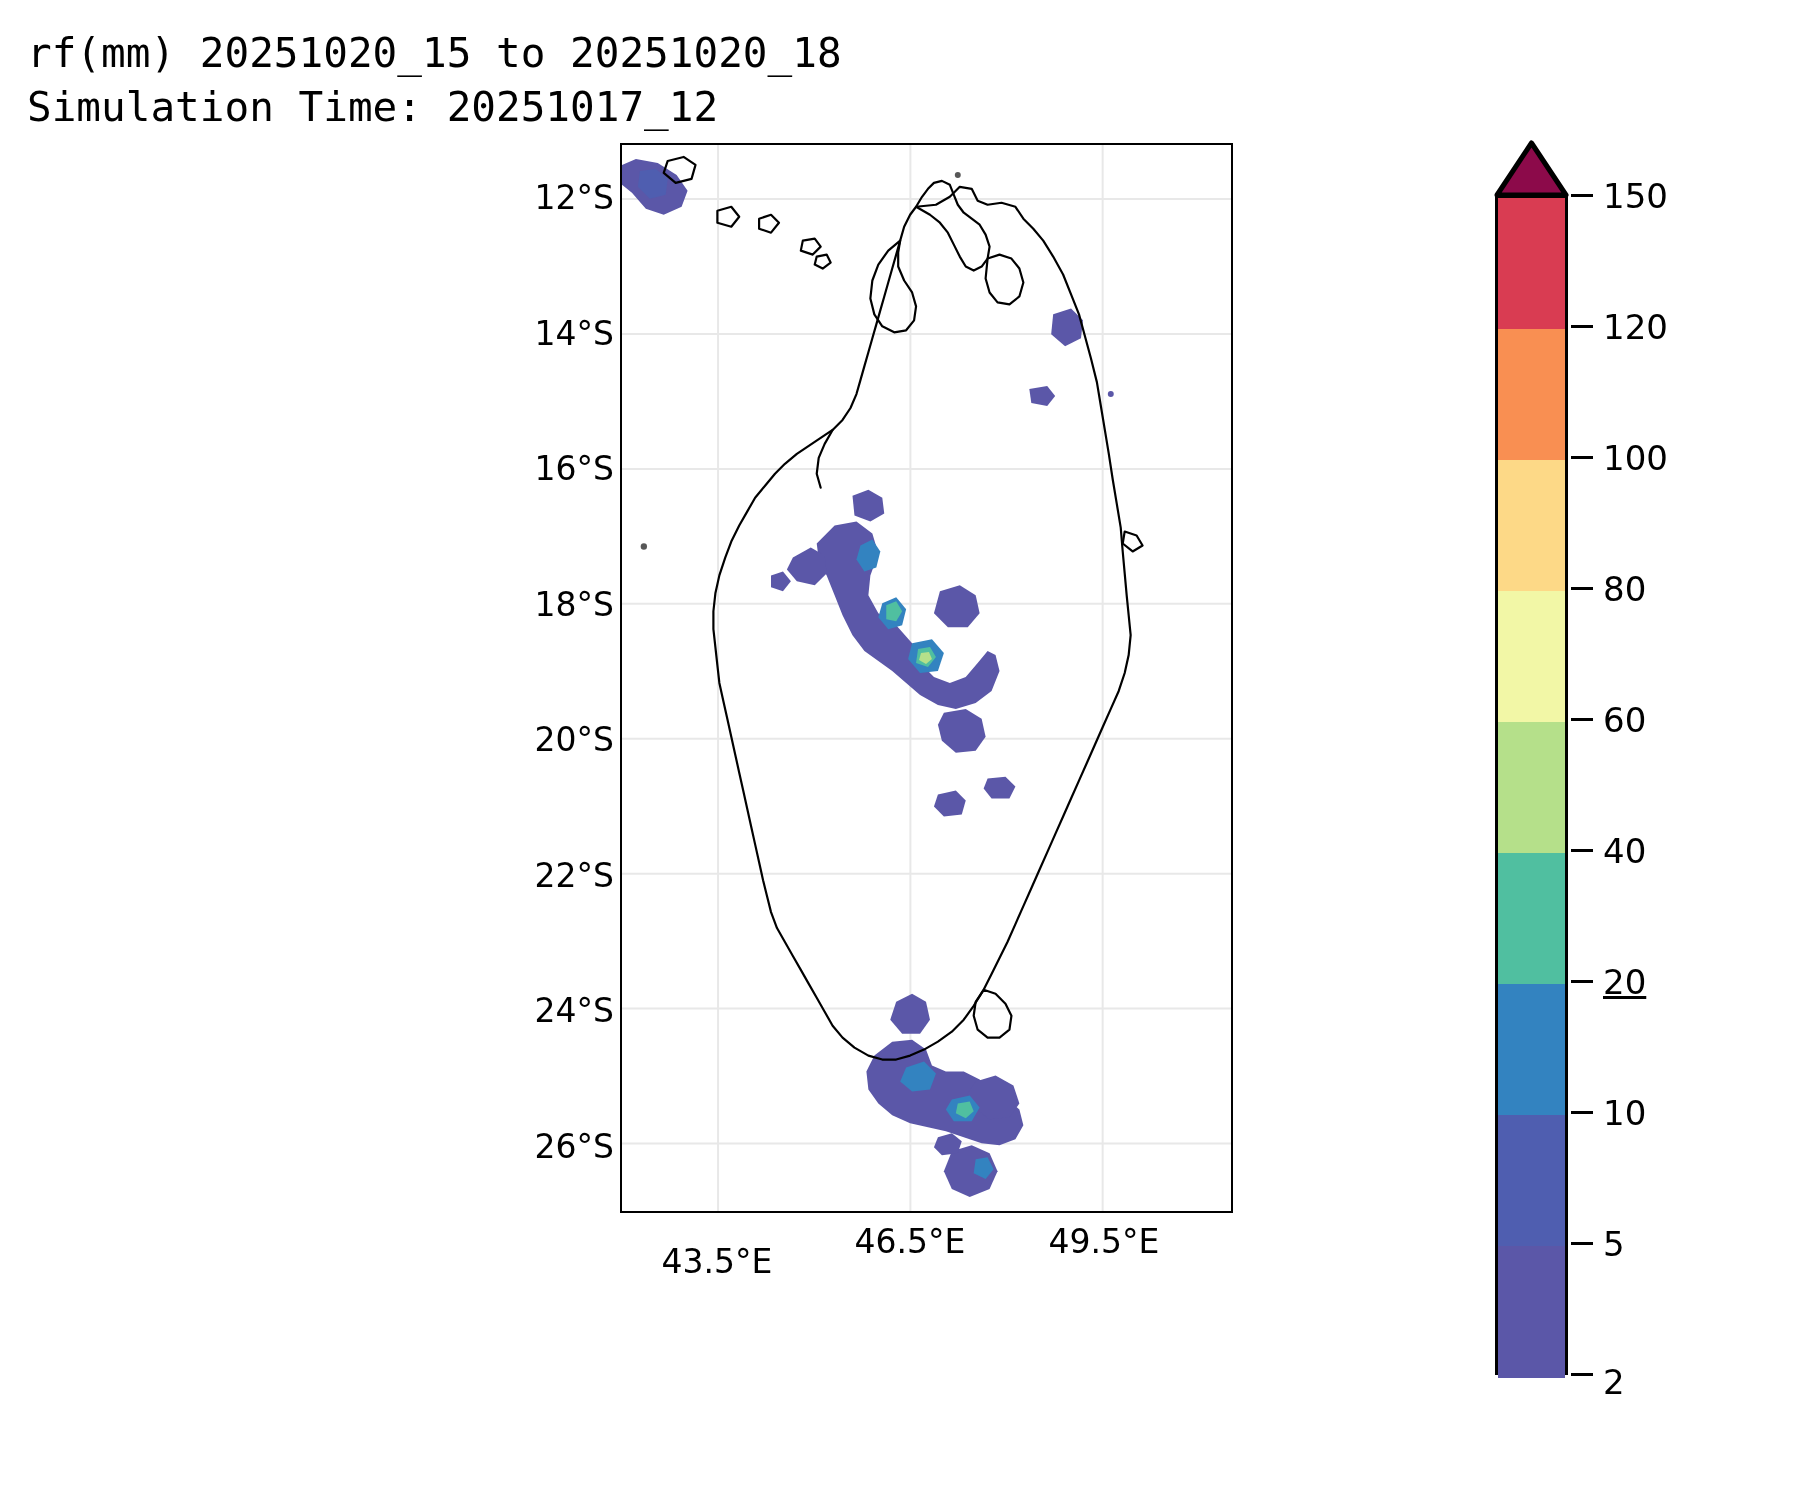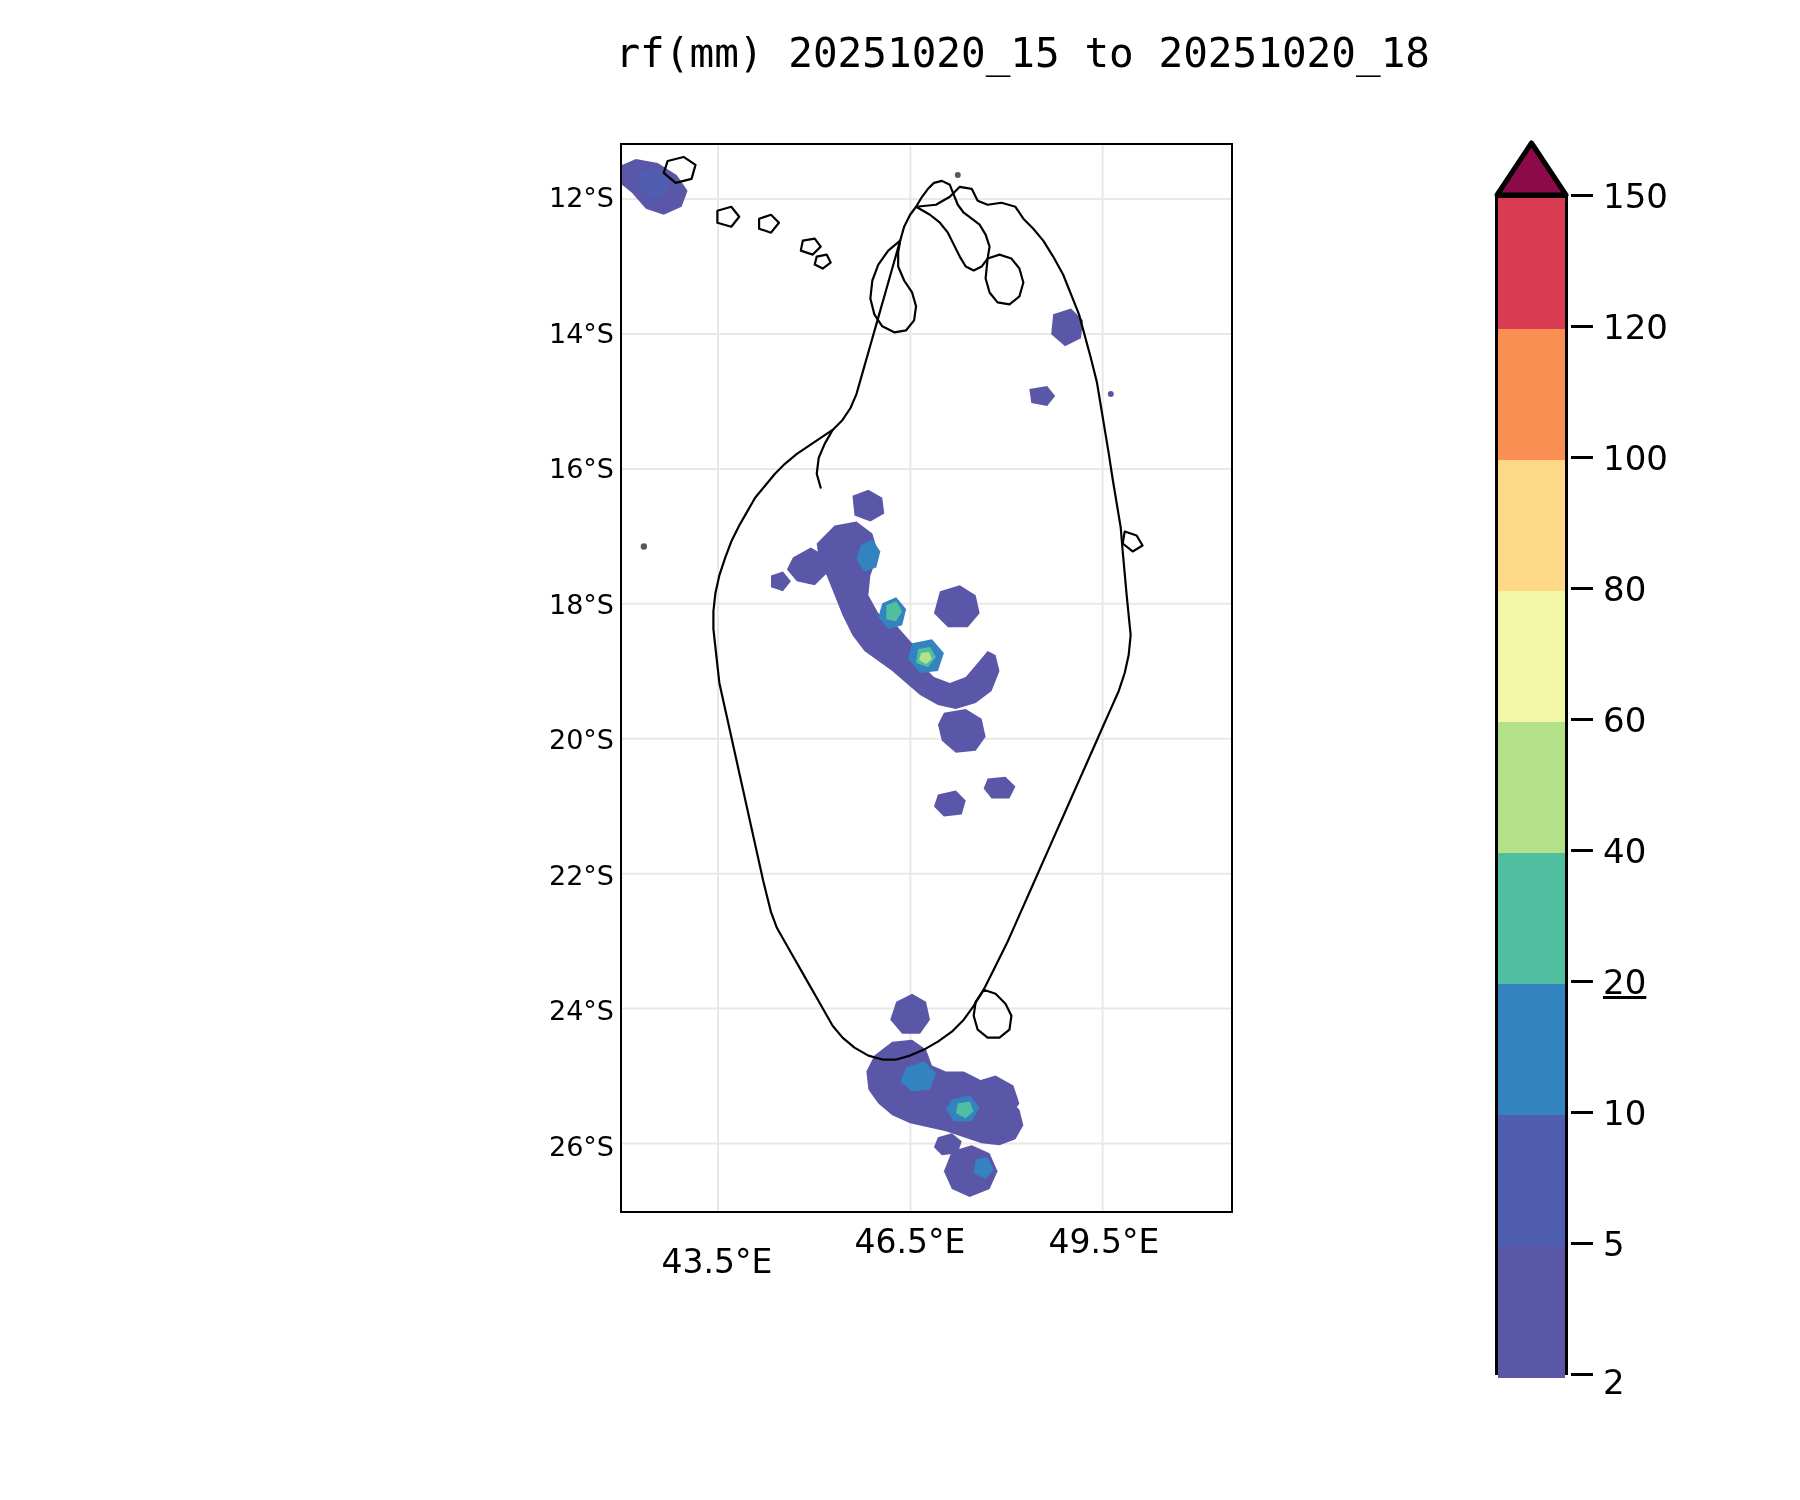--- a/index.html
+++ b/index.html
@@ -1,49 +1,50 @@
 <!DOCTYPE html>
 <html><head>
 <meta charset="utf-8">
 <style>
   html,body{margin:0;padding:0;background:#ffffff;}
   body{width:1800px;height:1500px;position:relative;overflow:hidden;
        font-family:"DejaVu Sans","Liberation Sans",sans-serif;}
 
   
-  #title-block{position:absolute;left:0;top:26px;width:1430px;text-align:right;}
+  #title-block{position:absolute;left:0;top:26px;width:1430px;text-align:left;padding-left:27px;}
   .title-line{font-family:"DejaVu Sans Mono","Liberation Mono",monospace;
               font-size:41px;line-height:54px;color:#000;white-space:pre;}
 
   
   #map-axes{position:absolute;left:620px;top:143px;width:613px;height:1070px;
             border:2.5px solid #000;box-sizing:border-box;background:#fff;overflow:hidden;}
   #map-svg{position:absolute;left:0;top:0;width:100%;height:100%;display:block;}
 
   
-  .ytick{position:absolute;right:1186px;font-size:27px;color:#000;
+  .ytick{position:absolute;right:1186px;font-size:33px;color:#000;
          text-align:right;white-space:nowrap;transform:translateY(-50%);}
   .xtick{position:absolute;top:1222px;font-size:33px;color:#000;
          white-space:nowrap;transform:translateX(-50%);}
 
   
   #colorbar-wrap{position:absolute;left:1495px;top:140px;width:250px;height:1245px;}
   #cbar-body{position:absolute;left:0;top:55px;width:73px;height:1180px;
              border:3px solid #000;box-sizing:border-box;}
   .cb-seg{position:absolute;left:0;width:100%;}
   #cbar-arrow{position:absolute;left:-1px;top:0;width:75px;height:58px;}
   .cb-tick{position:absolute;left:76px;width:22px;height:3px;background:#000;}
   .cb-label{position:absolute;left:108px;font-size:34px;color:#000;
             white-space:nowrap;transform:translateY(-50%);}
 </style>
 </head>
 <body>
 
 <div id="title-block">
   <div class="title-line">rf(mm) 20251020_15 to 20251020_18</div>
+  <div class="title-line">Simulation Time: 20251017_12</div>
 </div>
 
 <div id="map-axes">
   <svg id="map-svg" viewBox="0 0 613 1070" preserveAspectRatio="none">
 
     <g stroke="#e8e8e8" stroke-width="2">
       <line x1="96.7" y1="0" x2="96.7" y2="1070"></line>
       <line x1="290.3" y1="0" x2="290.3" y2="1070"></line>
       <line x1="483.8" y1="0" x2="483.8" y2="1070"></line>
     </g>

